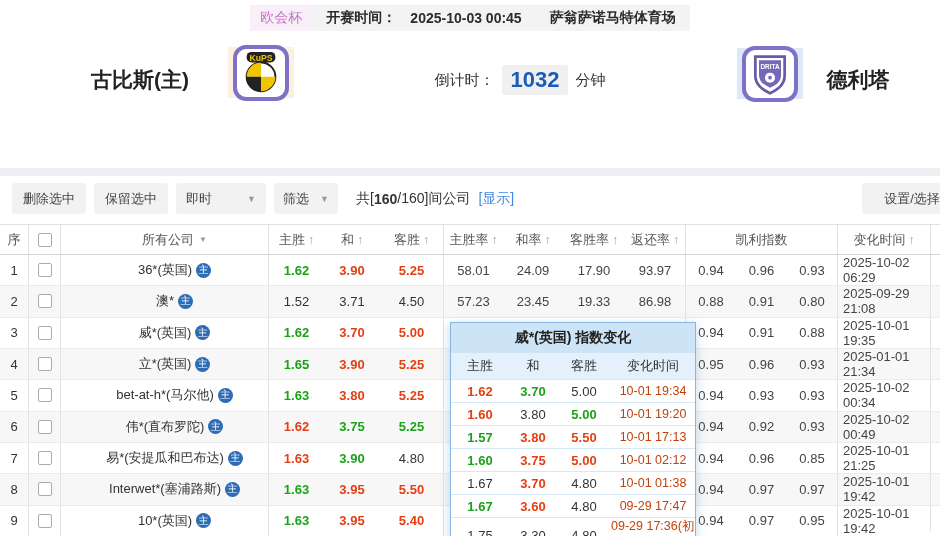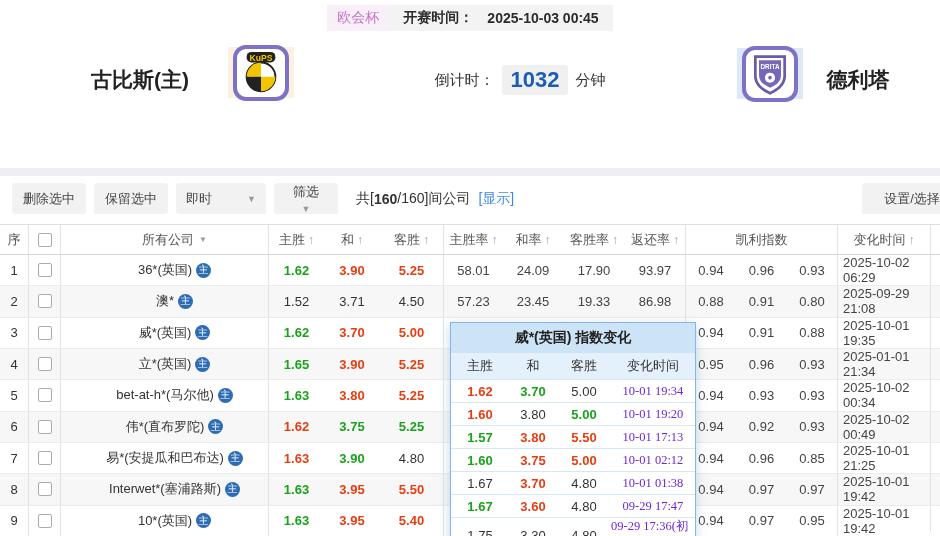--- a/index.html
+++ b/index.html
@@ -28,21 +28,21 @@
   .nav { position:absolute; top:130px; left:0; width:940px; height:36px; display:flex; align-items:center; justify-content:center; gap:38px; }
   .tab { font-size:15px; font-weight:bold; color:#333; cursor:pointer; padding:7px 2px; }
   .band { position:absolute; top:168px; left:0; width:940px; height:8px; background:#edeff2; }
 
   
   .toolbar { position:absolute; top:183px; left:0; width:940px; height:32px; font-size:13px; }
   .tbtn { position:absolute; top:0; height:31px; background:#f2f2f2; border-radius:3px; color:#444; display:flex; align-items:center; justify-content:center; cursor:pointer; }
   .btn-del { left:12px; width:74px; }
   .btn-keep { left:94px; width:74px; }
   .btn-instant { left:176px; width:90px; justify-content:space-between; padding:0 10px; }
-  .btn-filter { left:274px; width:64px; justify-content:space-between; padding:0 9px;flex-direction:column; }
+  .btn-filter { left:274px; width:64px; justify-content:space-between; padding:0 9px; }
   .btn-settings { left:862px; width:100px; }
   .dd-arrow { color:#999; font-size:9px; }
   .count-text { position:absolute; left:356px; top:0; height:31px; display:flex; align-items:center; font-size:14px; color:#333; }
   .count-text b { font-weight:bold; }
   .show-link { color:#3f8ae0; margin-left:8px; cursor:pointer; }
 
   
   .table { position:absolute; top:224px; left:0; width:940px; border-top:1px solid #e0e0e0; }
   .grid { display:grid; grid-template-columns:28px 32px 208px 56px 56px 63px 60px 60px 62px 60px 51px 51px 50px 93px 10px; align-items:center; }
   .thead { height:30px; border-bottom:1px solid #d5d5d5; color:#555; font-size:13px; }
@@ -62,32 +62,33 @@
   .cell-time { justify-content:flex-start !important; padding-left:5px; color:#444; }
   .ratecell, .kcell { color:#444; }
 
   
   .popup { position:absolute; left:450px; top:322px; width:246px; background:#fff; border:1px solid #86b6e6; box-shadow:0 3px 10px rgba(90,140,190,.35); z-index:5; }
   .popup-title { height:30px; background:#cde4f7; display:flex; align-items:center; justify-content:center; font-size:14px; font-weight:bold; color:#222; }
   .pgrid { display:grid; grid-template-columns:58px 48px 54px 1fr; align-items:center; }
   .phead { height:26px; background:#e4f0fb; font-size:13px; color:#333; }
   .phead > div, .prow > div { display:flex; align-items:center; justify-content:center; height:100%; }
   .prow { height:23px; font-size:13px; border-top:1px solid #d6e7f6; }
-  .prow .ptime { color:#6d28d9; font-size:12.5px;font-family:Liberation Serif, serif; }
+  .prow .ptime { color:#c2410c; font-size:12.5px; }
 </style>
 </head>
 <body>
 
 <div class="stage">
 
   <div class="topbar">
     <span class="league-badge">欧会杯</span>
     <span class="kick-strip">
       <span>开赛时间：</span>
       <span>2025-10-03 00:45</span>
+      <span class="venue">萨翁萨诺马特体育场</span>
     </span>
   </div>
 
   <div class="teams">
     <div class="team-name home-name">古比斯(主)</div>
     <div class="logo-tile home-tile">
       <div class="logo-box">
         <svg width="46" height="46" viewBox="0 0 48 48">
           <circle cx="24" cy="28" r="15" fill="#fff" stroke="#222" stroke-width="2"></circle>
           <path d="M24 13 a15 15 0 0 0 -15 15 l15 0 z" fill="#f2c500"></path>

